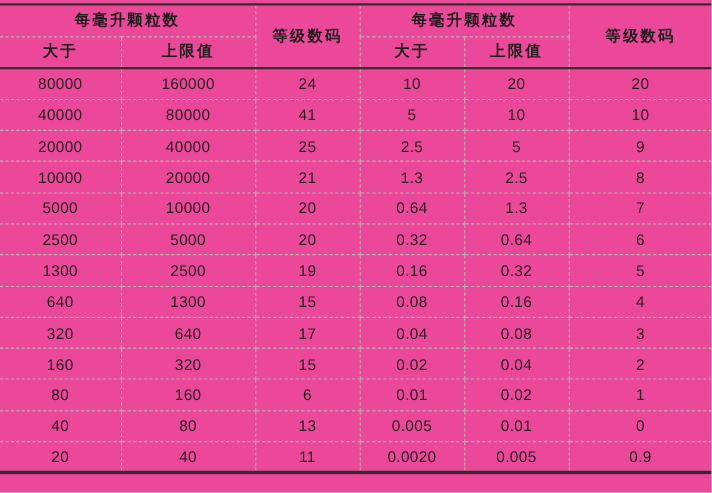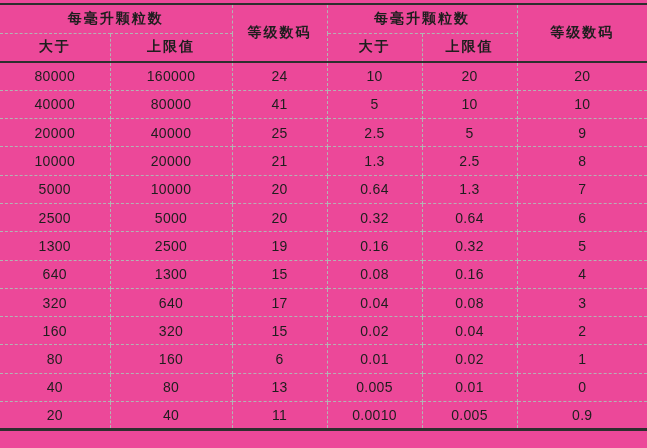--- a/index.html
+++ b/index.html
@@ -177,19 +177,19 @@
           <td>80</td>
           <td>13</td>
           <td>0.005</td>
           <td>0.01</td>
           <td>0</td>
         </tr>
         <tr>
           <td>20</td>
           <td>40</td>
           <td>11</td>
-          <td>0.0010</td>
+          <td>0.0020</td>
           <td>0.005</td>
           <td>0.9</td>
         </tr>
       </tbody>
   </table>
 </div>
 
 </body></html>

